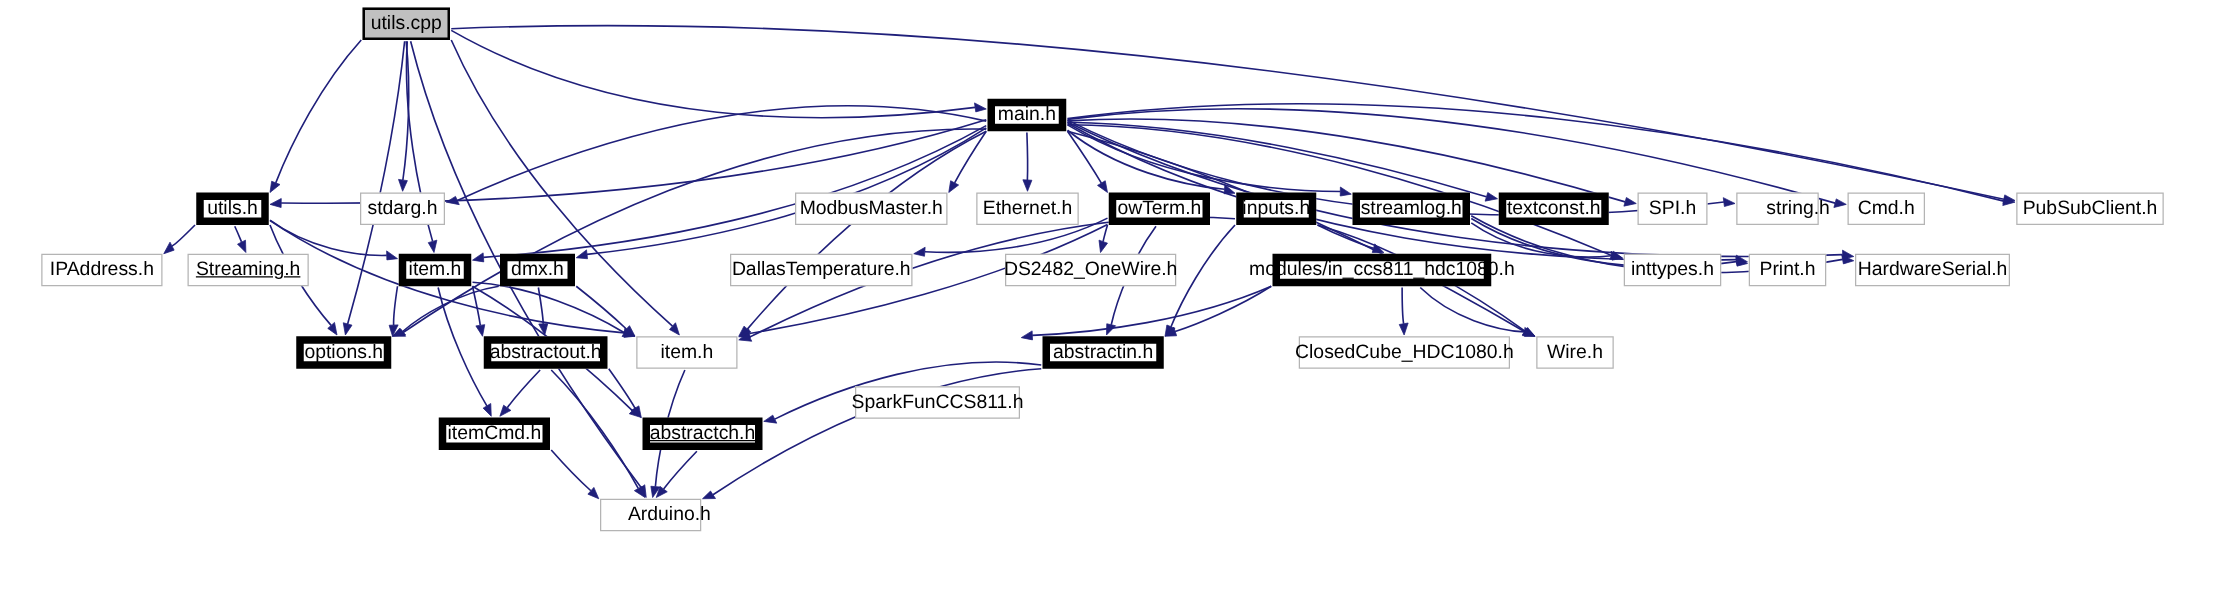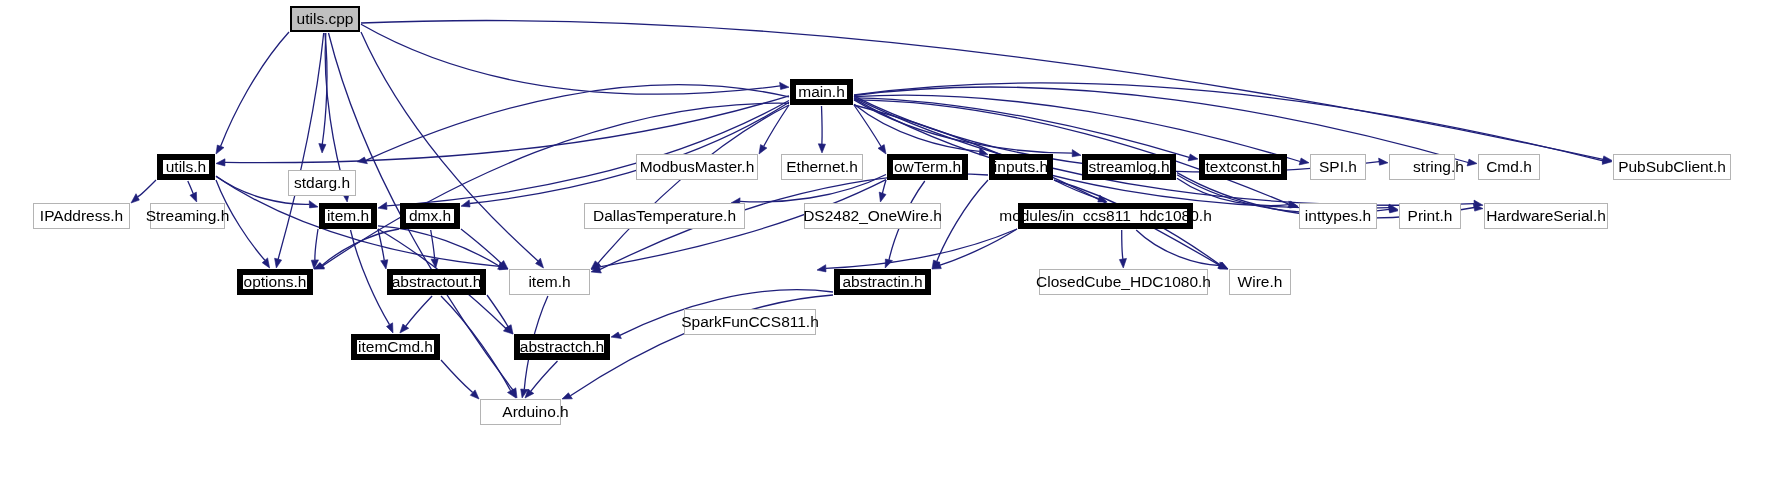--- a/index.html
+++ b/index.html
@@ -191,21 +191,21 @@
   <div id="node-layer">
       <div class="gnode current" style="left: 290px; top: 6px; width: 70px;">
         <span>utils.cpp</span>
       </div>
       <div class="gnode strong" style="left: 790px; top: 79px; width: 63px;">
         <span>main.h</span>
       </div>
       <div class="gnode strong" style="left: 157px; top: 154px; width: 58px;">
         <span>utils.h</span>
       </div>
-      <div class="gnode" style="left: 288px; top: 170px; width: 68px;">
+      <div class="gnode" style="left: 288px; top: 154px; width: 68px;">
         <span>stdarg.h</span>
       </div>
       <div class="gnode" style="left: 636px; top: 154px; width: 122px;">
         <span>ModbusMaster.h</span>
       </div>
       <div class="gnode" style="left: 781px; top: 154px; width: 82px;">
         <span>Ethernet.h</span>
       </div>
       <div class="gnode strong" style="left: 887px; top: 154px; width: 81px;">
         <span>owTerm.h</span>
@@ -227,30 +227,30 @@
       </div>
       <div class="gnode" style="left: 1478px; top: 154px; width: 62px;">
         <span>Cmd.h</span>
       </div>
       <div class="gnode" style="left: 1613px; top: 154px; width: 118px;">
         <span>PubSubClient.h</span>
       </div>
       <div class="gnode" style="left: 33px; top: 203px; width: 97px;">
         <span>IPAddress.h</span>
       </div>
-      <div class="gnode" style="left: 150px; top: 203px; width: 75px;">
+      <div class="gnode" style="left: 150px; top: 203px; width: 97px; text-decoration: underline;">
         <span>Streaming.h</span>
       </div>
       <div class="gnode strong" style="left: 319px; top: 203px; width: 58px;">
         <span>item.h</span>
       </div>
       <div class="gnode strong" style="left: 400px; top: 203px; width: 60px;">
         <span>dmx.h</span>
       </div>
-      <div class="gnode" style="left: 584px; top: 203px; width: 161px;">
+      <div class="gnode" style="left: 584px; top: 203px; width: 146px;">
         <span>DallasTemperature.h</span>
       </div>
       <div class="gnode" style="left: 804px; top: 203px; width: 137px;">
         <span>DS2482_OneWire.h</span>
       </div>
       <div class="gnode strong" style="left: 1018px; top: 203px; width: 175px;">
         <span>modules/in_ccs811_hdc1080.h</span>
       </div>
       <div class="gnode" style="left: 1299px; top: 203px; width: 78px;">
         <span>inttypes.h</span>

